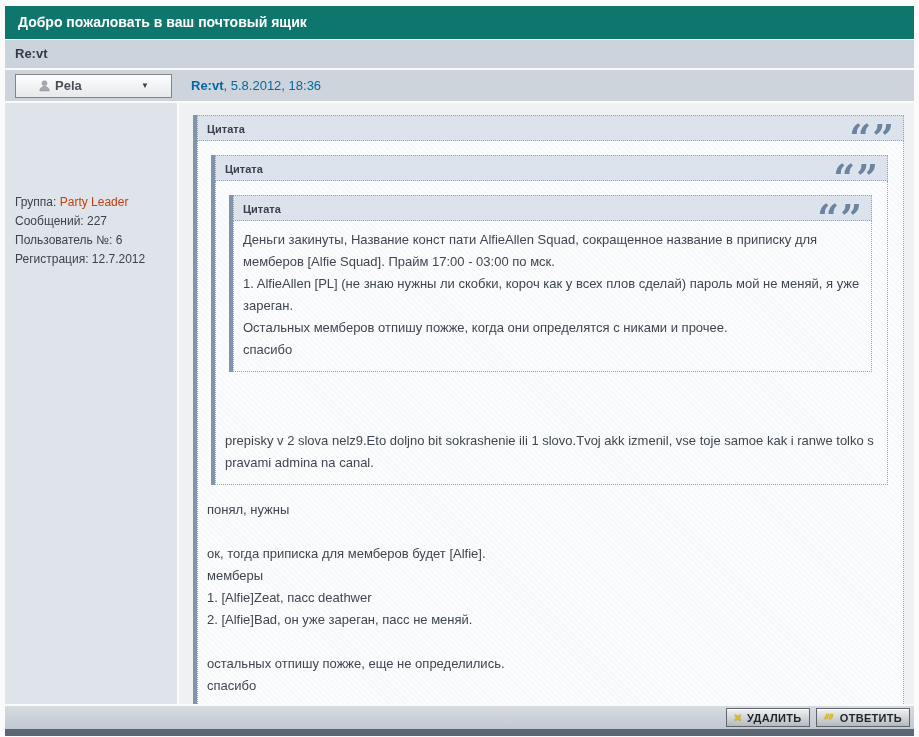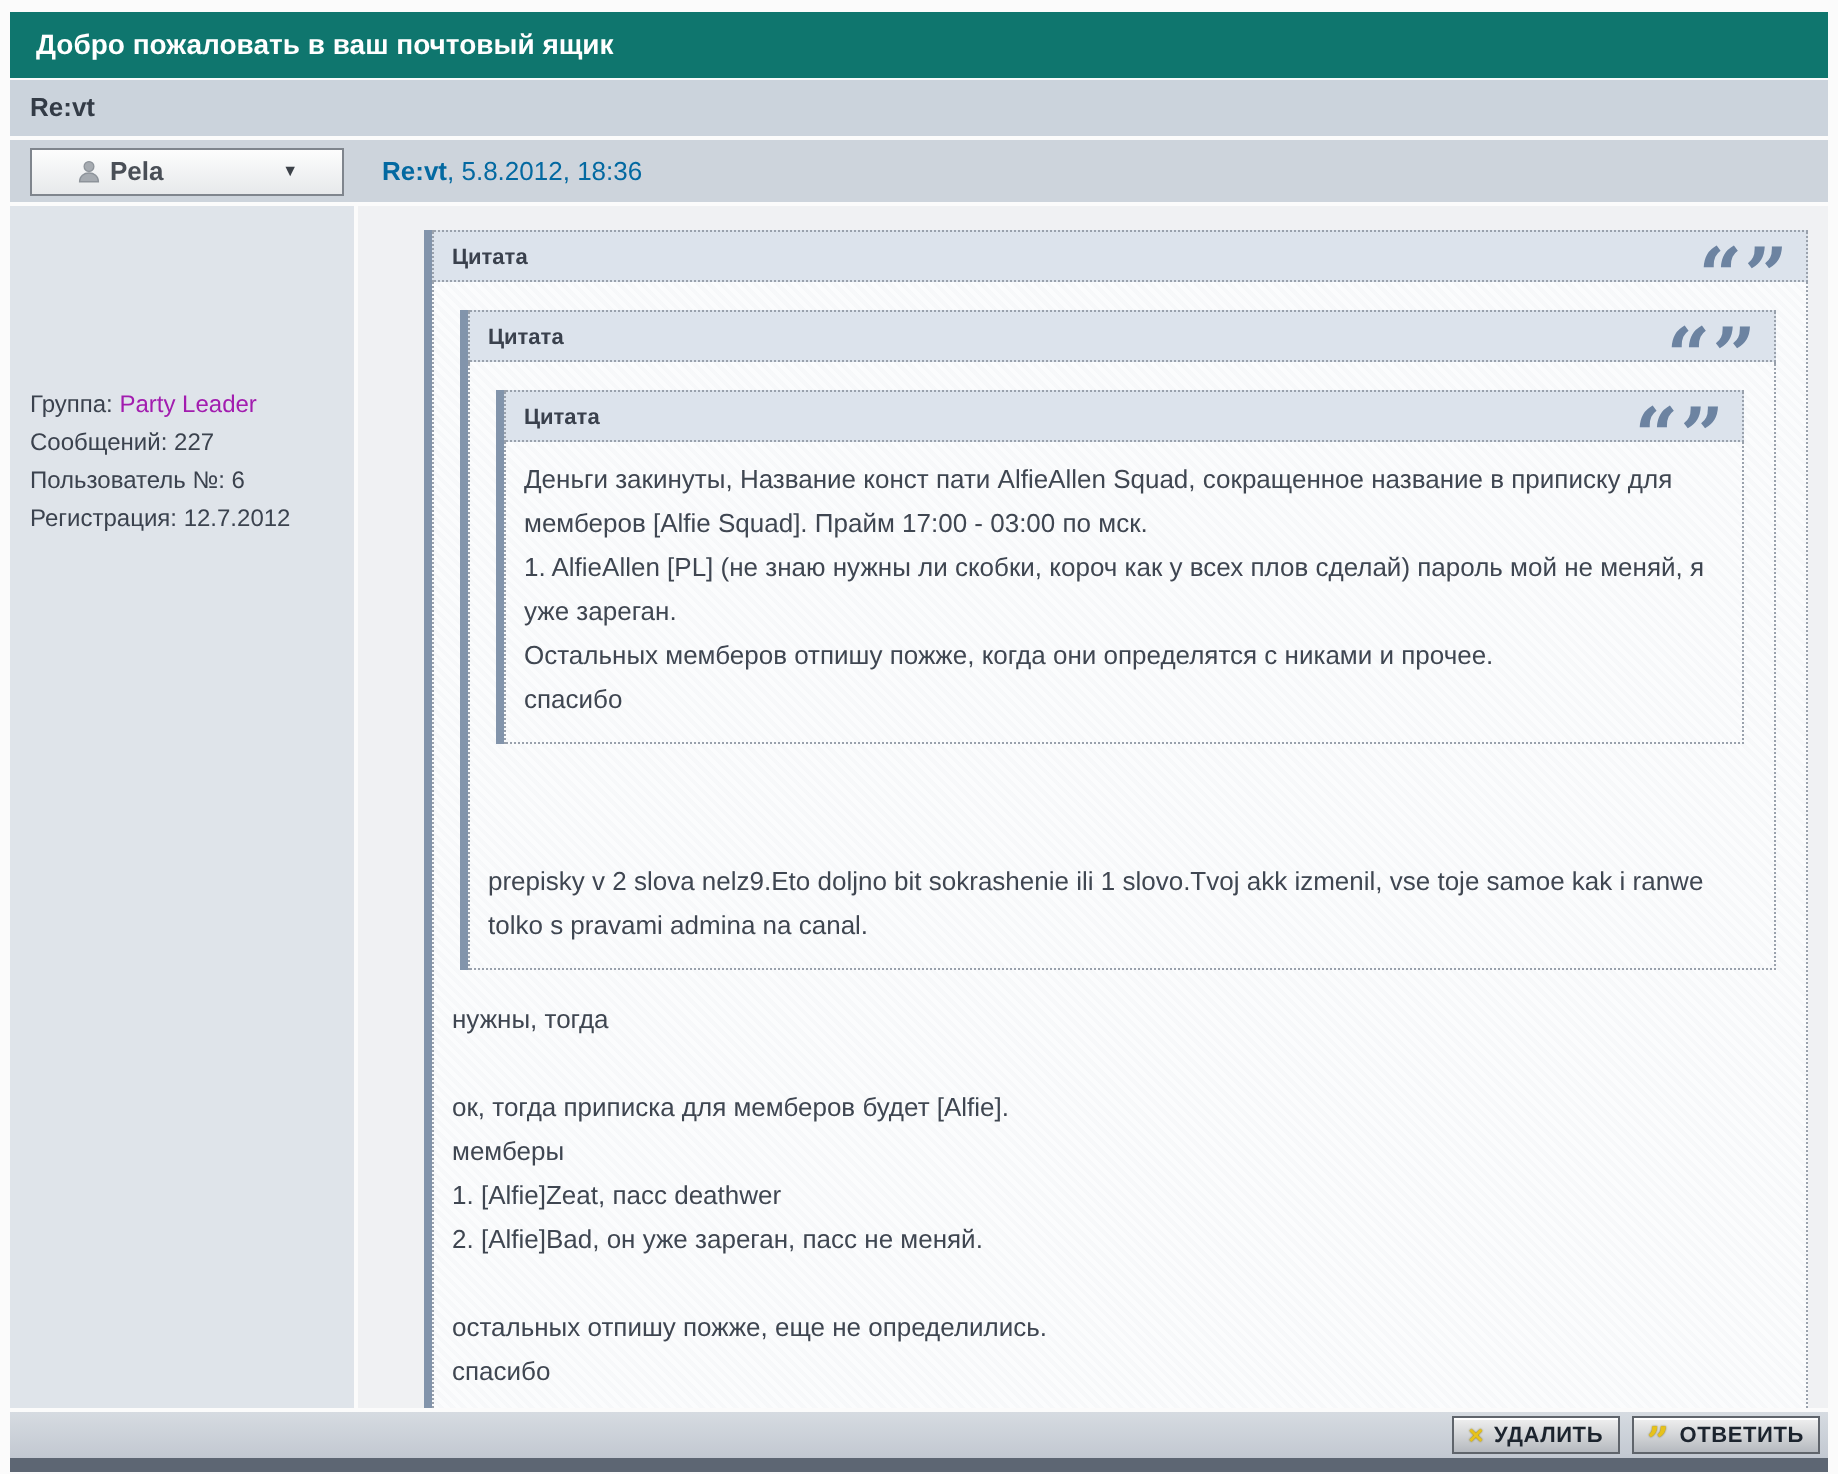--- a/index.html
+++ b/index.html
@@ -34,28 +34,28 @@
   .chev { margin-left:auto; font-size:8px; color:#3c4148; }
   .meta-text { margin-left:19px; color:#0369a1;text-align:center; }
   .meta-text b { font-weight:bold; }
 
   
   .content { display:flex; height:601px; margin-top:2px; overflow:hidden; }
   .sidebar {
     width:172px; flex:none; background:#dfe4ea; margin-right:2px;
     padding:90px 6px 0 10px; font-size:12px; line-height:19px; color:#3b424e;
   }
-  .sidebar .muted { color:#a21caf; }
+  .sidebar .muted { color:#c2410c; }
   .panel {
     flex:1; background:#f0f1f3; padding:12px 10px 0 14px;
     font-size:13px; overflow:hidden;
   }
 
   
-  .quote { border-left:4px solid #8294ab;margin-left:19px; }
+  .quote { border-left:4px solid #8294ab; }
   .quote.nested { margin:6px 5px 14px 8px; }
   .q-header {
     position:relative; background:#dce3ec; height:26px;
     border:1px dotted #99a1ac;
   }
   .q-label {
     font-size:11px; font-weight:bold; color:#3a414d;
     padding:7px 0 0 9px; display:inline-block;
   }
   .q-marks {
@@ -155,21 +155,21 @@
                   <div class="msg-line">спасибо</div>
                 </div>
               </div>
 
               <div class="msg-line"></div>
               <div class="msg-line"></div>
               <div class="msg-line">prepisky v 2 slova nelz9.Eto doljno bit sokrashenie ili 1 slovo.Tvoj akk izmenil, vse toje samoe kak i ranwe tolko s pravami admina na canal.</div>
             </div>
           </div>
 
-          <div class="msg-line">нужны, тогда</div>
+          <div class="msg-line">понял, нужны</div>
           <div class="msg-line"></div>
           <div class="msg-line">ок, тогда приписка для мемберов будет [Alfie].</div>
           <div class="msg-line">мемберы</div>
           <div class="msg-line">1. [Alfie]Zeat, пасс deathwer</div>
           <div class="msg-line">2. [Alfie]Bad, он уже зареган, пасс не меняй.</div>
           <div class="msg-line"></div>
           <div class="msg-line">остальных отпишу пожже, еще не определились.</div>
           <div class="msg-line">спасибо</div>
         </div>
       </div>

